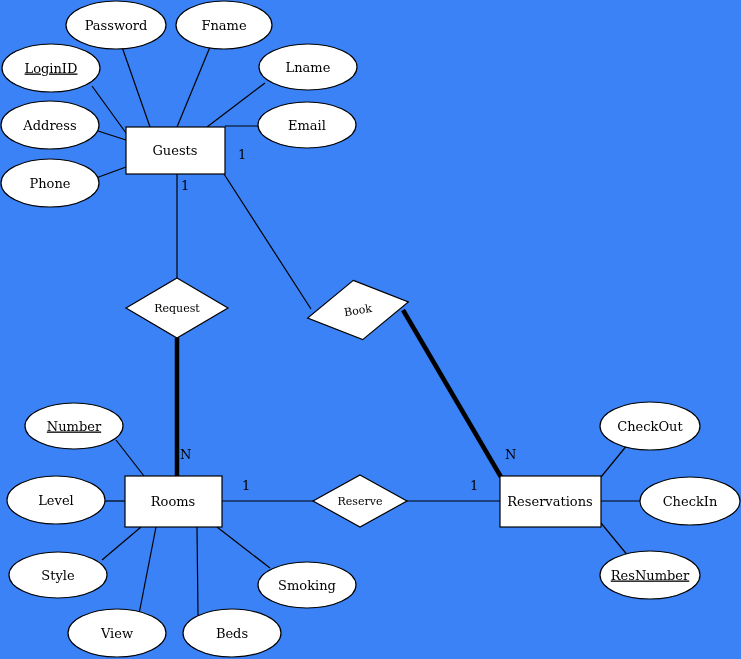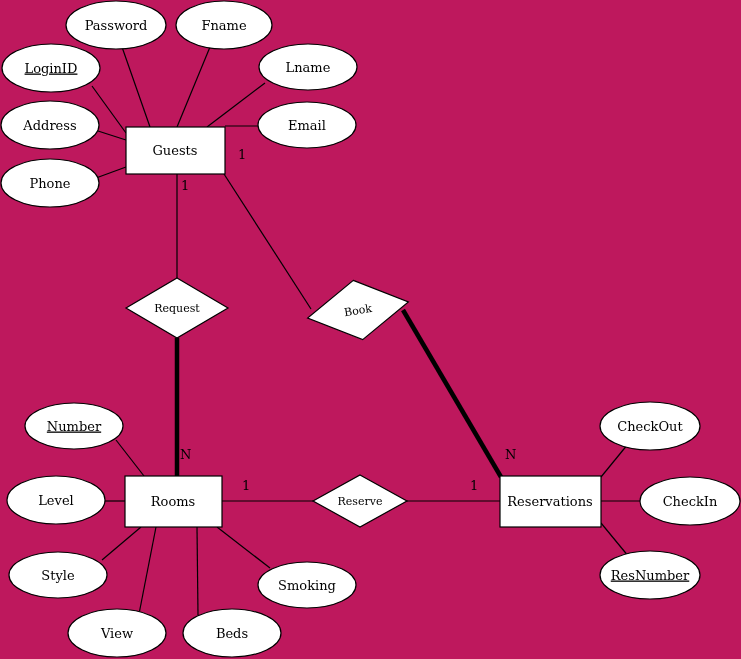--- a/index.html
+++ b/index.html
@@ -8,21 +8,21 @@
     padding: 0;
     background: #ffffff;
   }
   body {
     font-family: "DejaVu Serif", "Liberation Serif", serif;
   }
   #canvas {
     position: relative;
     width: 741px;
     height: 659px;
-    background: #be185d;
+    background: #3b82f6;
     overflow: hidden;
   }
   #er-svg {
     position: absolute;
     left: 0;
     top: 0;
   }
   .shape-stroke {
     fill: #ffffff;
     stroke: #000000;

